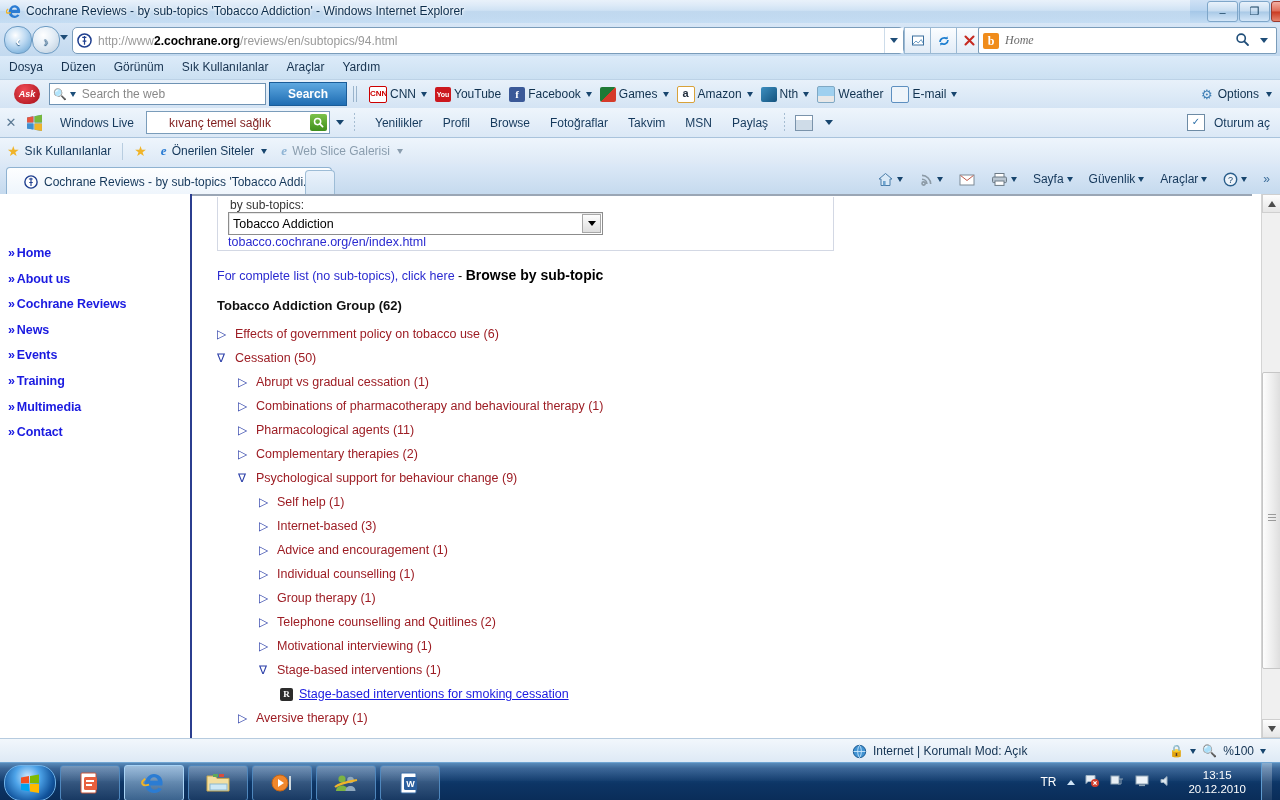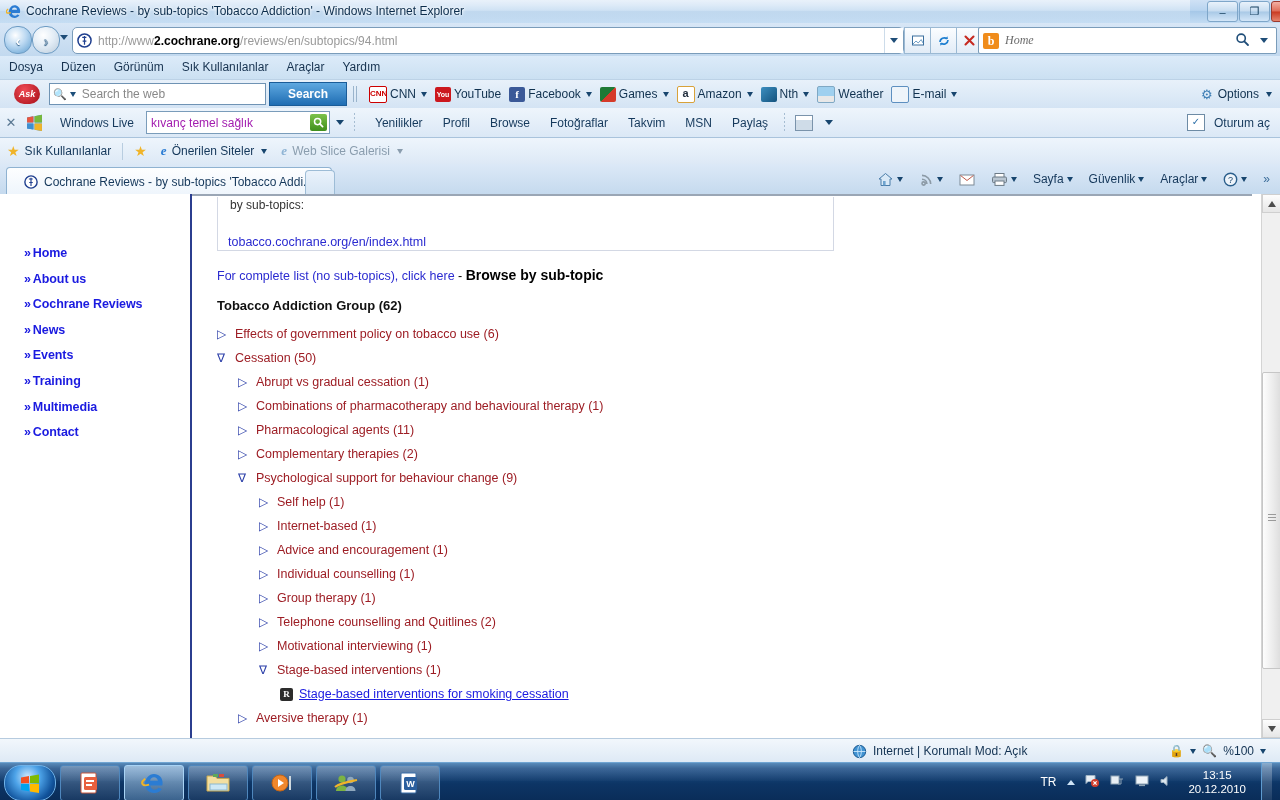--- a/index.html
+++ b/index.html
@@ -133,21 +133,21 @@
 
   
   .wlbar{position:absolute;left:0;top:108px;width:1280px;height:29px;
     background:linear-gradient(to bottom,#eef5fc,#dbe8f6);
     border-bottom:1px solid #a9c3dc;display:flex;align-items:center;}
   .wl-x{width:22px;text-align:center;color:#5a7893;font-size:13px;}
   .wl-logo{width:17px;height:17px;margin-left:4px;}
   .wl-title{margin-left:17px;font-size:12px;color:#15395c;}
   .wl-input{margin-left:12px;width:182px;height:21px;background:#fff;border:1px solid #7a9cba;
     display:flex;align-items:center;justify-content:space-between;}
-  .wl-val{margin-left:4px;font-size:12px;color:#a21caf;}
+  .wl-val{margin-left:22px;font-size:12px;color:#7f1d1d;}
   .wl-go{width:17px;height:17px;margin-right:2px;border-radius:2px;
     background:linear-gradient(to bottom,#7cc24a,#3f8f1d);display:flex;align-items:center;justify-content:center;}
   .wl-caret{margin-left:6px;width:0;height:0;border-left:4px solid transparent;
     border-right:4px solid transparent;border-top:5px solid #17456e;}
   .wl-sep{width:1px;height:19px;margin:0 10px;
     background:repeating-linear-gradient(to bottom,#a6bdd2 0 2px,transparent 2px 4px);}
   .wl-link{padding:0 10px;font-size:12px;color:#15395c;}
   .wl-right{position:absolute;right:10px;display:flex;align-items:center;gap:9px;font-size:12px;color:#15395c;}
 
   
@@ -178,21 +178,21 @@
     border-top:5px solid #17456e;}
 
   
   .canvas{
     position:absolute;left:0;top:194px;width:1280px;height:544px;background:#fff;overflow:hidden;
   }
   .left-col{
     position:absolute;left:0;top:0;width:190px;height:544px;background:#fff;
     border-right:2px solid #2b3e8f;
   }
-  .nav-list{position:absolute;left:24px;top:52px;}
+  .nav-list{position:absolute;left:8px;top:52px;}
   .nav-link{
     display:block;margin-bottom:11.6px;font-size:12.5px;font-weight:bold;color:#1a1ae0;
     text-decoration:none;white-space:nowrap;letter-spacing:-.1px;
   }
   .nav-link .chev{margin-right:2px;}
 
   .main-col{position:absolute;left:192px;top:0;width:1060px;height:544px;background:#fff;}
   .top-bar-strip{position:absolute;left:0;top:0;width:1060px;height:2px;background:#9aa6b5;}
 
   .infobox{
@@ -569,20 +569,26 @@
         <a class="nav-link" href="#"><span class="chev">»</span><span>Multimedia</span></a>
         <a class="nav-link" href="#"><span class="chev">»</span><span>Contact</span></a>
       </div>
     </div>
 
     <div class="main-col">
       <div class="top-bar-strip"></div>
 
       <div class="infobox">
         <div class="ib-caption">by sub-topics:</div>
+        <div class="ib-select">
+          <span class="ib-select-text">Tobacco Addiction</span>
+          <span class="ib-arrow">
+              <i></i>
+            </span>
+        </div>
         <a class="ib-link" href="#">tobacco.cochrane.org/en/index.html</a>
       </div>
 
       <div class="browse-line">
         <a href="#">For complete list (no sub-topics), click here</a><span class="sep"> - </span><b>Browse by sub-topic</b>
       </div>
 
       <div class="tree">
         <div class="tree-title">Tobacco Addiction Group (62)</div>
 
@@ -613,21 +619,21 @@
         <div class="trow lv1">
           <span class="tmark">∇</span>
           <a class="tlabel" href="#" style="text-decoration:none;">Psychological support for behaviour change (9)</a>
         </div>
         <div class="trow lv2">
           <span class="tmark">▷</span>
           <a class="tlabel" href="#" style="text-decoration:none;">Self help (1)</a>
         </div>
         <div class="trow lv2">
           <span class="tmark">▷</span>
-          <a class="tlabel" href="#" style="text-decoration:none;">Internet-based (1)</a>
+          <a class="tlabel" href="#" style="text-decoration:none;">Internet-based (3)</a>
         </div>
         <div class="trow lv2">
           <span class="tmark">▷</span>
           <a class="tlabel" href="#" style="text-decoration:none;">Advice and encouragement (1)</a>
         </div>
         <div class="trow lv2">
           <span class="tmark">▷</span>
           <a class="tlabel" href="#" style="text-decoration:none;">Individual counselling (1)</a>
         </div>
         <div class="trow lv2">

